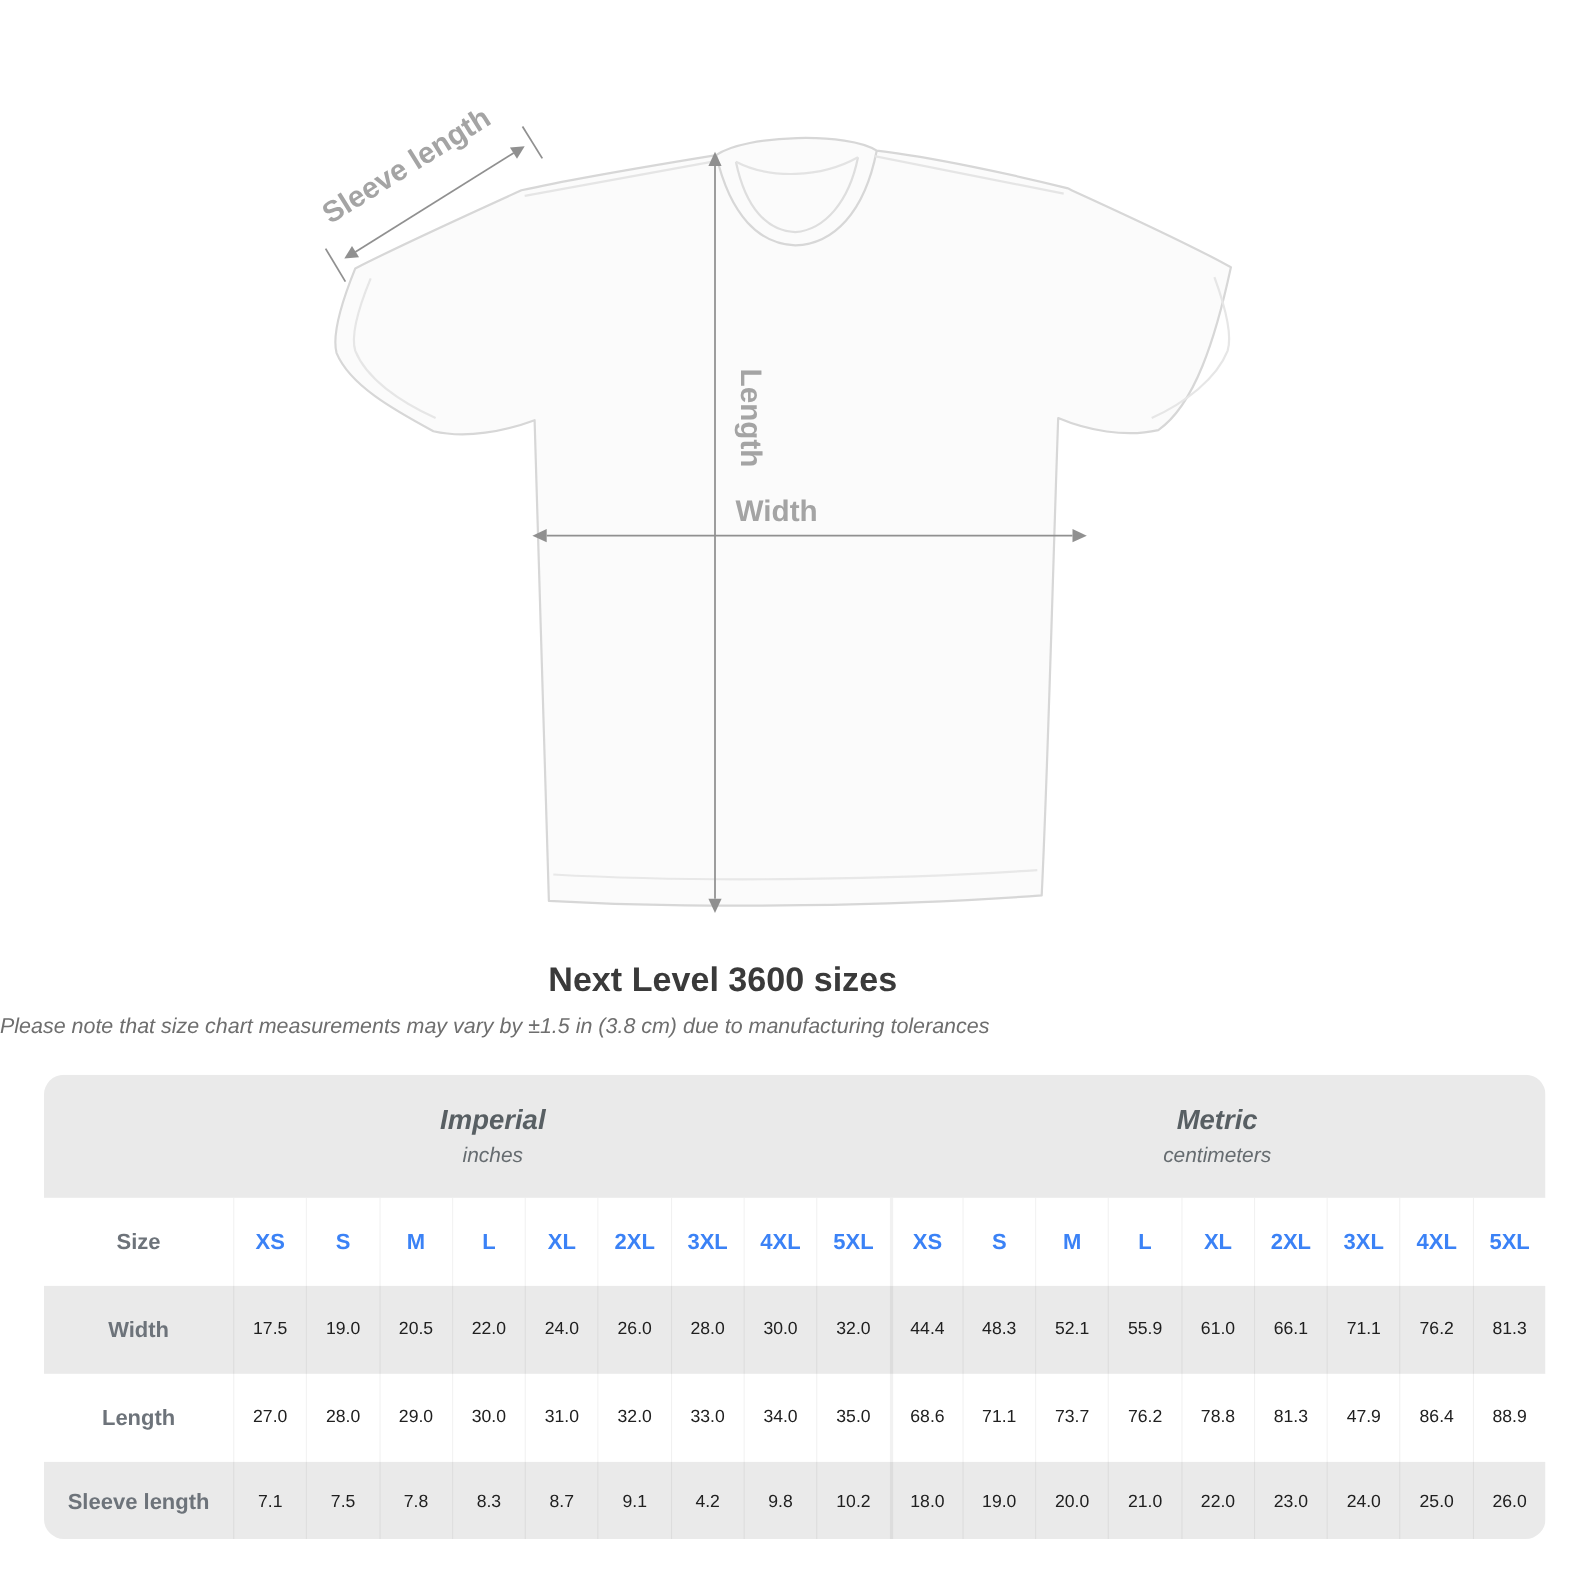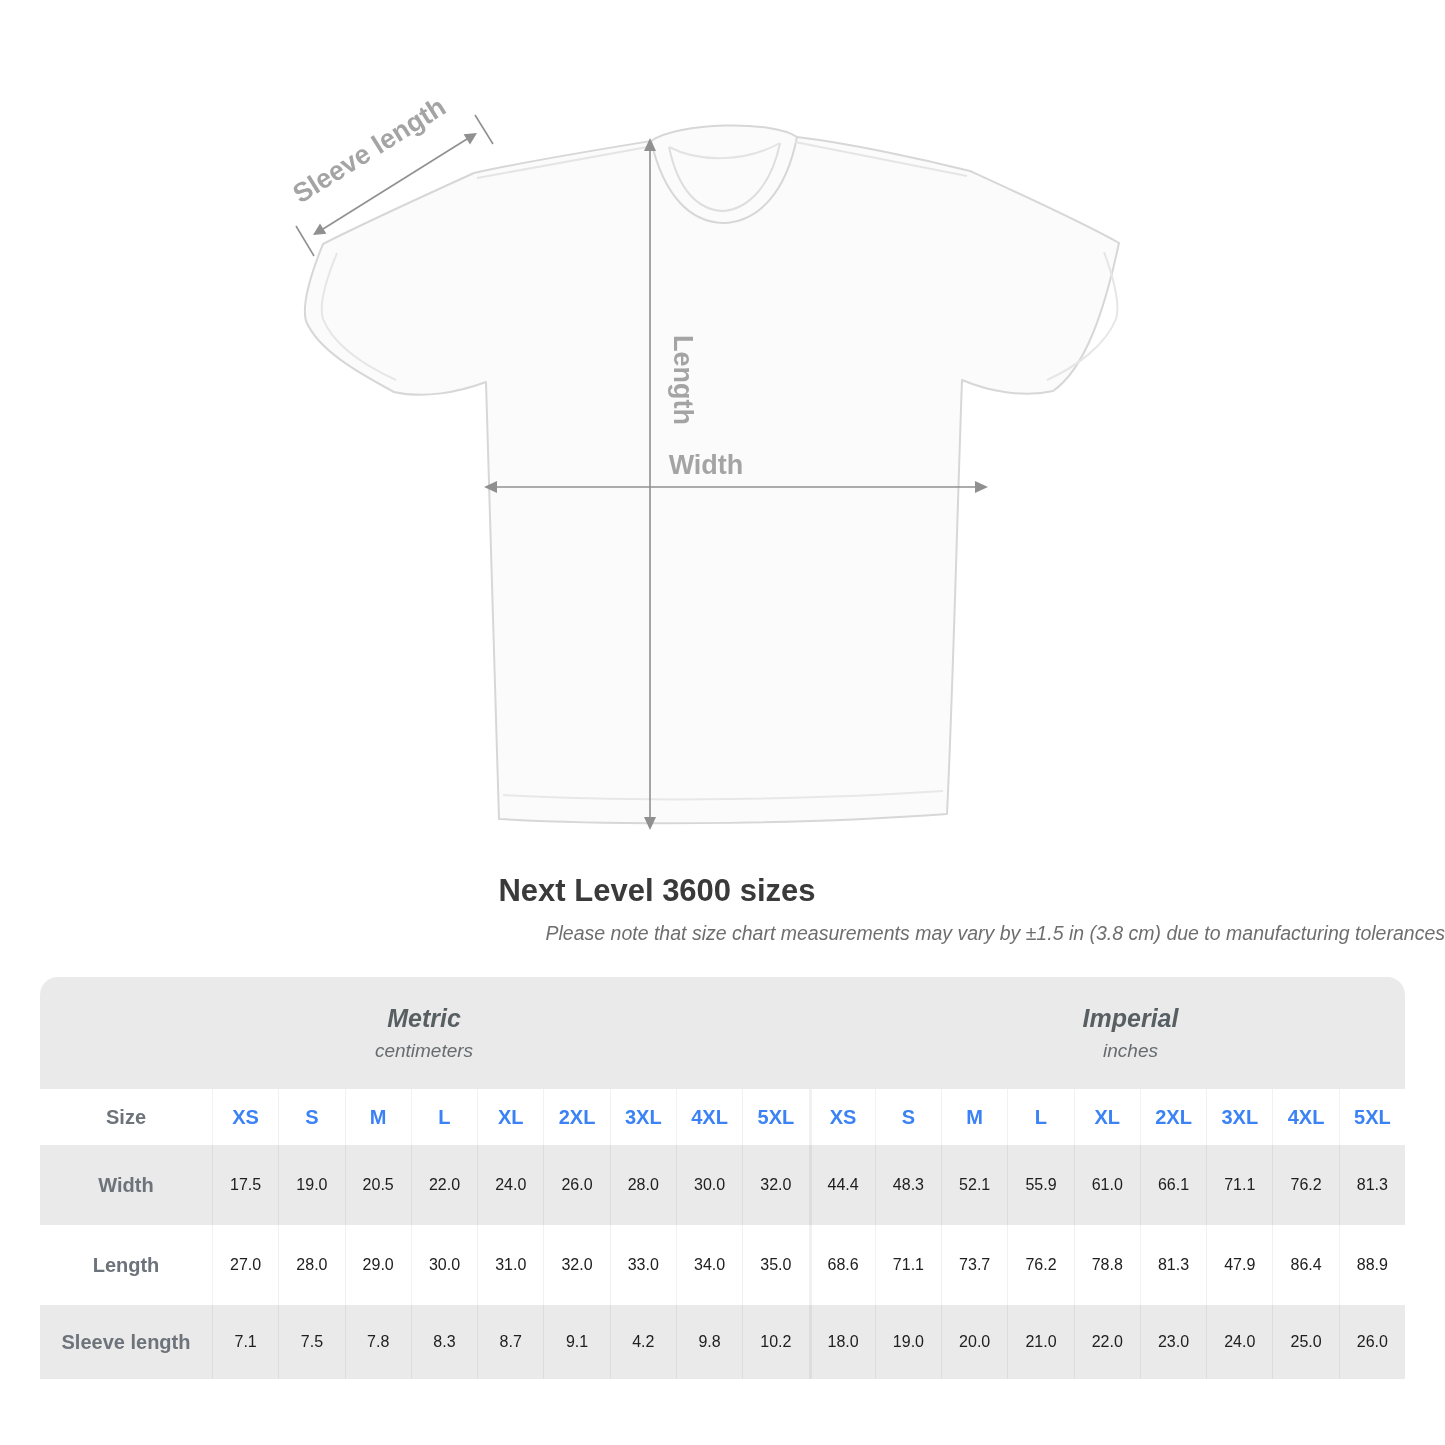--- a/index.html
+++ b/index.html
@@ -11,42 +11,42 @@
   
   .shirt-area { position:absolute; left:0; top:0; width:1445px; height:880px; }
   .diagram-label { fill:#a4a4a4; font-weight:bold; font-size:27px; font-family:"Liberation Sans",sans-serif; }
 
   
   .chart-title {
     position:absolute; left:0; top:872px; width:1314px; text-align:center;
     font-size:31px; font-weight:bold; color:#3a3a3a; line-height:38px;
   }
   .chart-subtitle {
-    position:absolute; left:0; top:918px; width:1445px; text-align:right;
+    position:absolute; left:0; top:918px; width:1445px; text-align:left;
     font-size:19.5px; font-style:italic; color:#6e6e6e; line-height:30px;
   }
 
   
   .size-table {
     position:absolute; left:40px; top:977px; width:1365px; height:422px;
     border-radius:18px; overflow:hidden; background:#ffffff;
   }
   .unit-header {
     height:112px; background:#eaeaea;
     display:grid; grid-template-columns:768px 1fr;
   }
   .unit-group { display:flex; flex-direction:column; align-items:center; justify-content:center; }
   .unit-group.imperial { transform:translateX(24px); }
   .group-name { font-size:25px; font-weight:bold; font-style:italic; color:#585f63; }
   .group-unit { font-size:19px; font-style:italic; color:#666c70; margin-top:7px; }
 
   .trow { display:grid; grid-template-columns:172px repeat(18, 1fr); }
   .trow.gray  { background:#eaeaea; }
   .trow.white { background:#ffffff; }
-  .r-size   { height:56px; }
+  .r-size   { height:80px; }
   .r-width  { height:80px; }
   .r-length { height:80px; }
   .r-sleeve { height:74px; }
 
   .cell {
     display:flex; align-items:center; justify-content:center;
     height:100%; text-align:center;
   }
   .trow .cell + .cell { border-left:1px solid rgba(0,0,0,0.055); }
   .trow .cell:nth-child(11) { border-left-width:3px; }
@@ -113,27 +113,27 @@
     <text class="diagram-label" transform="translate(374,158) rotate(-32)" text-anchor="middle">Sleeve length</text>
     <text class="diagram-label" transform="translate(674,380) rotate(90)" text-anchor="middle">Length</text>
     <text class="diagram-label" x="706" y="474" text-anchor="middle">Width</text>
   </svg>
 
   <div class="chart-title">Next Level 3600 sizes</div>
   <div class="chart-subtitle">Please note that size chart measurements may vary by ±1.5 in (3.8 cm) due to manufacturing tolerances</div>
 
   <div class="size-table">
     <div class="unit-header">
+      <div class="unit-group imperial">
+        <div class="group-name">Imperial</div>
+        <div class="group-unit">inches</div>
+      </div>
       <div class="unit-group metric">
         <div class="group-name">Metric</div>
         <div class="group-unit">centimeters</div>
-      </div>
-      <div class="unit-group imperial">
-        <div class="group-name">Imperial</div>
-        <div class="group-unit">inches</div>
       </div>
     </div>
     <div id="table-body">
         <div class="trow white r-size">
           <div class="cell label-cell">Size</div>
           <div class="cell size-cell">XS</div>
           <div class="cell size-cell">S</div>
           <div class="cell size-cell">M</div>
           <div class="cell size-cell">L</div>
           <div class="cell size-cell">XL</div>

